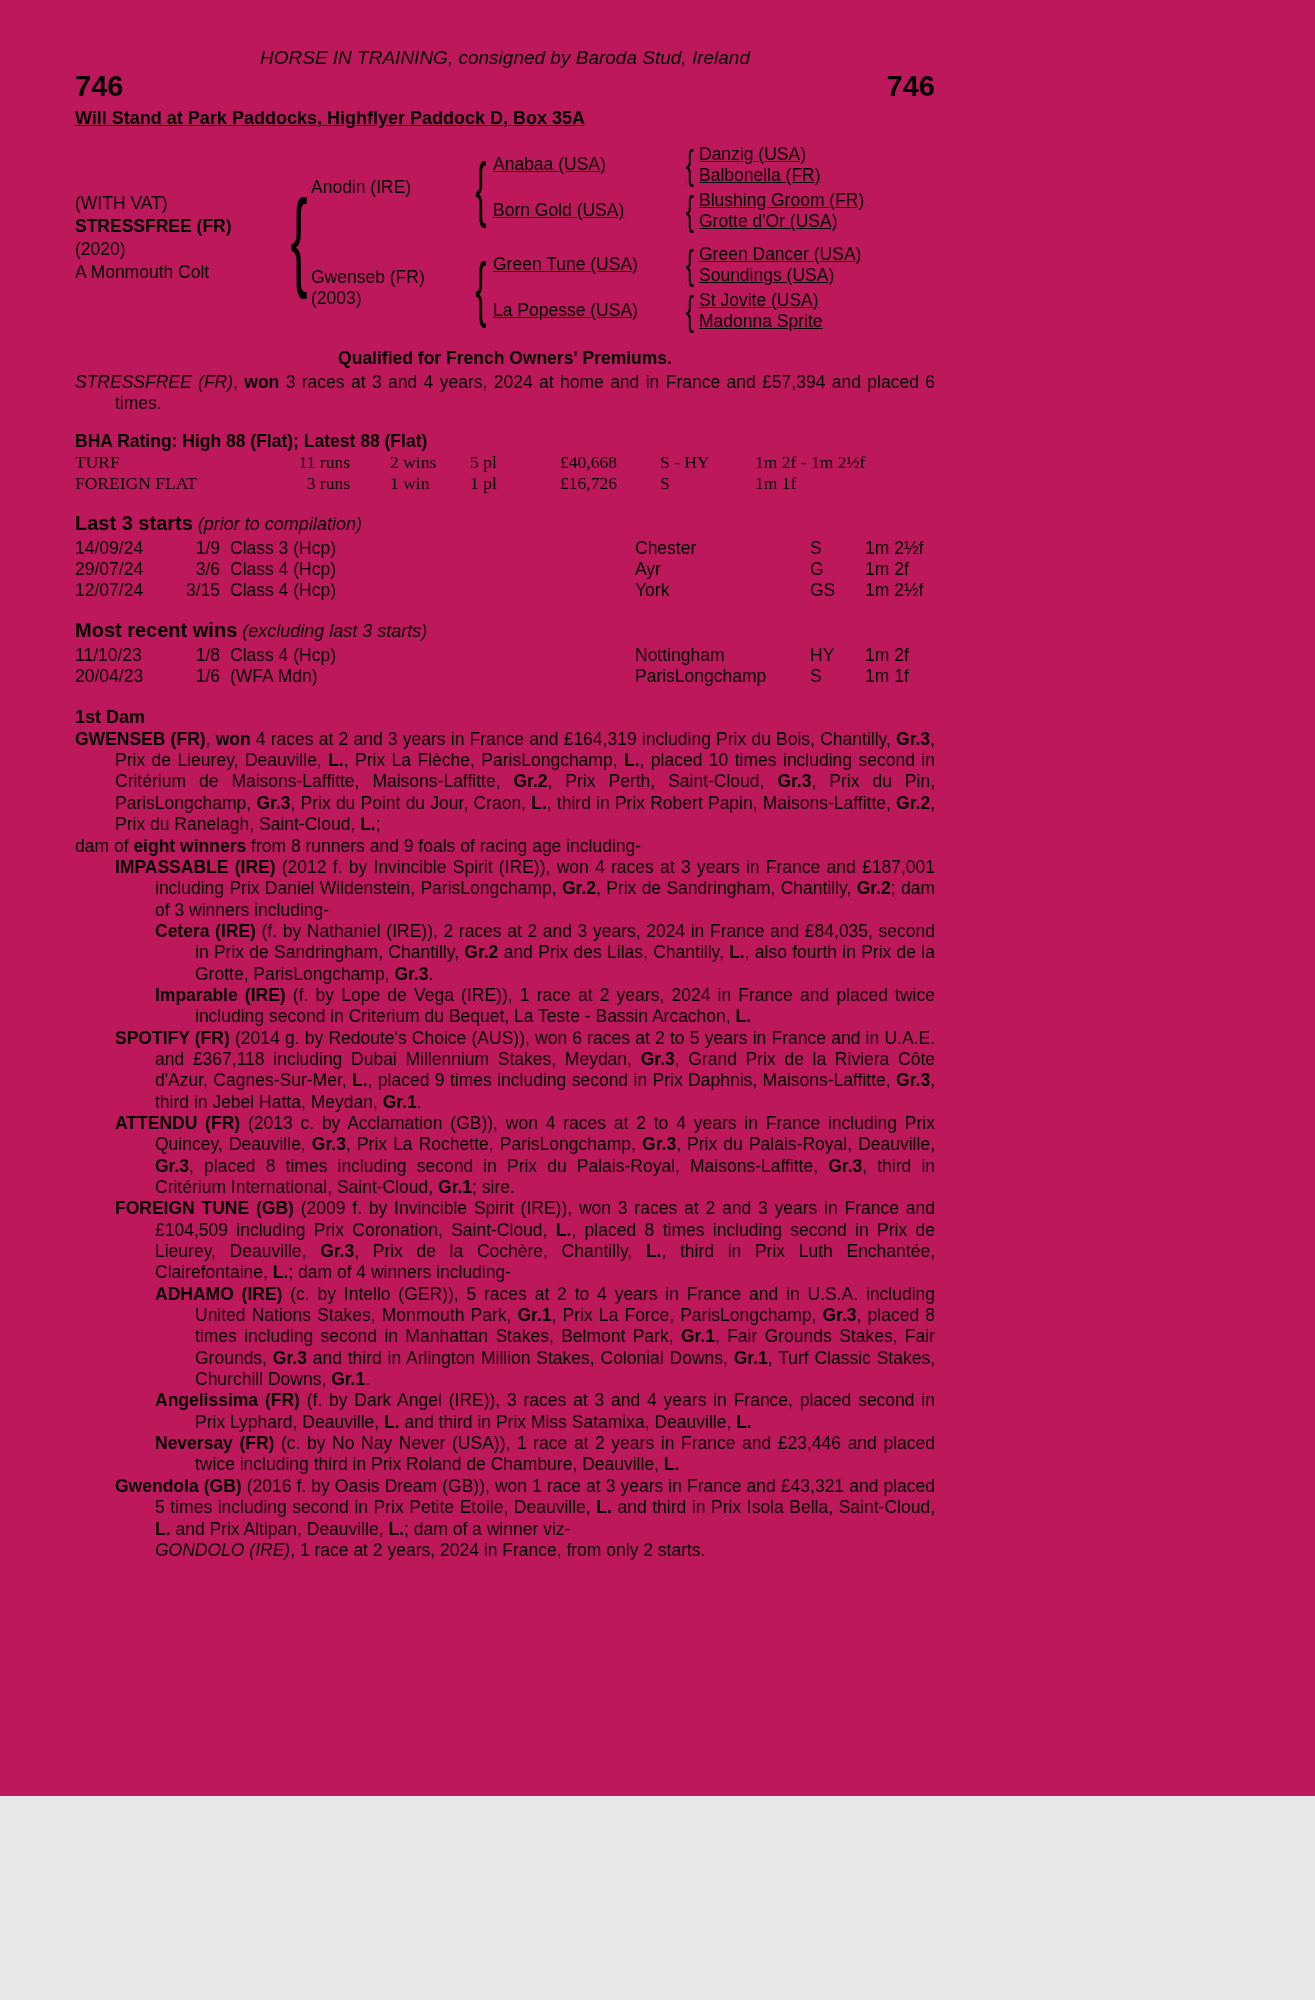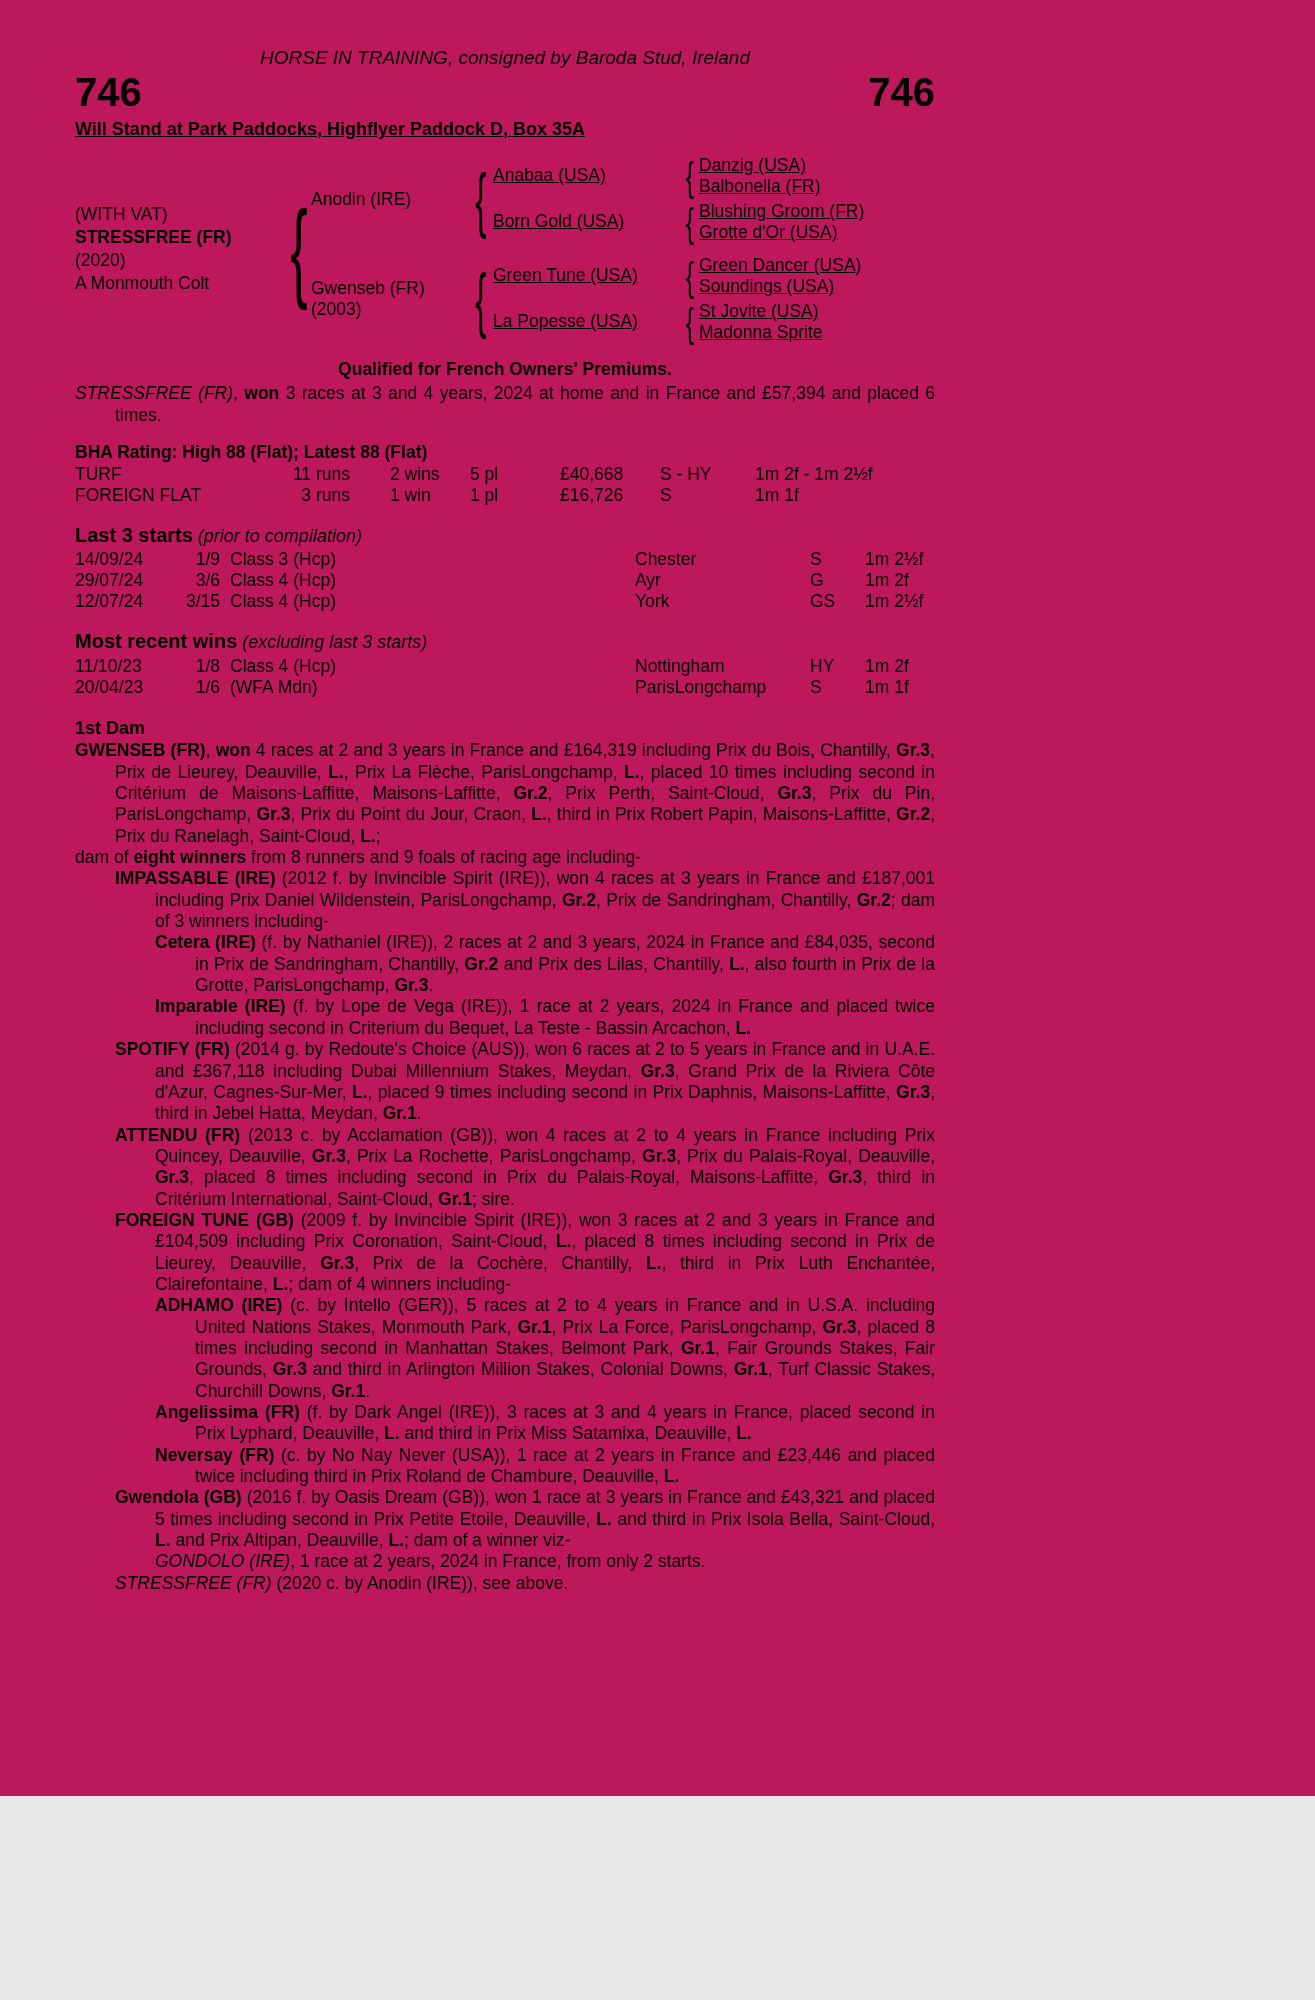--- a/index.html
+++ b/index.html
@@ -6,21 +6,21 @@
   html,body { background:#e8e8e8; }
   body { font-family:"Liberation Sans", sans-serif; color:#000; }
   .sheet { position:relative; width:1315px; height:1796px; background:#be185d; overflow:hidden; }
   .content { position:absolute; left:75px; top:46px; width:860px; font-size:17.5px; line-height:1.22; }
 
   .b { font-weight:700; }
   .i { font-style:italic; }
 
   .consignor { text-align:center; font-style:italic; font-size:19px; }
   .lot-row { display:flex; justify-content:space-between; align-items:baseline; margin-top:2px; }
-  .lot { font-size:40px; font-weight:700; line-height:1.05; }
+  .lot { font-size:29px; font-weight:700; line-height:1.05; }
   .stand-line { font-weight:700; text-decoration:underline; margin-top:6px; font-size:18px; }
 
   
   .ped { display:flex; align-items:center; margin-top:8px; }
   .ped-horse { width:212px; line-height:23px; }
   .ped-horse .hname { font-weight:700; }
   .ped-col { display:flex; flex-direction:column; }
   .ped-unit { display:flex; align-items:center; margin:4px 0; }
   .parent-name { width:158px; line-height:21px; }
   .gen2col { display:flex; flex-direction:column; }
@@ -38,21 +38,21 @@
   .premiums { text-align:center; font-weight:700; margin-top:10px; }
 
   .para { text-align:justify; }
   .ind0 { padding-left:40px; text-indent:-40px; }
   .ind1 { padding-left:80px; text-indent:-40px; }
   .ind2 { padding-left:120px; text-indent:-40px; }
   .summary { margin-top:3px; }
 
   .bha { font-weight:700; margin-top:16px; }
   .trow { display:grid; line-height:21px; }
-  .stats .trow { grid-template-columns:195px 80px 115px 90px 100px 95px auto; }
+  .stats .trow { grid-template-columns:195px 80px 115px 90px 100px 95px auto;font-family:Liberation Serif, serif; }
   .stats .cell-runs { text-align:right; }
   .stats .cell-wins { padding-left:40px; }
   .stats .cell-pl, .stats .cell-money, .stats .cell-going, .stats .cell-dist { padding-left:5px; }
 
   .subhead { margin-top:17px; font-size:18px; }
   .subhead .b { font-size:20px; }
   .starts { margin-top:2px; }
   .starts .trow { grid-template-columns:105px 40px 415px 175px 55px auto; }
   .starts .cell-pos { text-align:right; }
   .starts .cell-cls { padding-left:10px; }
@@ -235,17 +235,16 @@
         <div class="para ind2"><span class="b">Cetera (IRE)</span><span> (f. by Nathaniel (IRE)), 2 races at 2 and 3 years, 2024 in France and £84,035, second in Prix de Sandringham, Chantilly, </span><span class="b">Gr.2</span><span> and Prix des Lilas, Chantilly, </span><span class="b">L.</span><span>, also fourth in Prix de la Grotte, ParisLongchamp, </span><span class="b">Gr.3</span><span>.</span></div>
         <div class="para ind2"><span class="b">Imparable (IRE)</span><span> (f. by Lope de Vega (IRE)), 1 race at 2 years, 2024 in France and placed twice including second in Criterium du Bequet, La Teste - Bassin Arcachon, </span><span class="b">L.</span></div>
         <div class="para ind1"><span class="b">SPOTIFY (FR)</span><span> (2014 g. by Redoute's Choice (AUS)), won 6 races at 2 to 5 years in France and in U.A.E. and £367,118 including Dubai Millennium Stakes, Meydan, </span><span class="b">Gr.3</span><span>, Grand Prix de la Riviera Côte d'Azur, Cagnes-Sur-Mer, </span><span class="b">L.</span><span>, placed 9 times including second in Prix Daphnis, Maisons-Laffitte, </span><span class="b">Gr.3</span><span>, third in Jebel Hatta, Meydan, </span><span class="b">Gr.1</span><span>.</span></div>
         <div class="para ind1"><span class="b">ATTENDU (FR)</span><span> (2013 c. by Acclamation (GB)), won 4 races at 2 to 4 years in France including Prix Quincey, Deauville, </span><span class="b">Gr.3</span><span>, Prix La Rochette, ParisLongchamp, </span><span class="b">Gr.3</span><span>, Prix du Palais-Royal, Deauville, </span><span class="b">Gr.3</span><span>, placed 8 times including second in Prix du Palais-Royal, Maisons-Laffitte, </span><span class="b">Gr.3</span><span>, third in Critérium International, Saint-Cloud, </span><span class="b">Gr.1</span><span>; sire.</span></div>
         <div class="para ind1"><span class="b">FOREIGN TUNE (GB)</span><span> (2009 f. by Invincible Spirit (IRE)), won 3 races at 2 and 3 years in France and £104,509 including Prix Coronation, Saint-Cloud, </span><span class="b">L.</span><span>, placed 8 times including second in Prix de Lieurey, Deauville, </span><span class="b">Gr.3</span><span>, Prix de la Cochère, Chantilly, </span><span class="b">L.</span><span>, third in Prix Luth Enchantée, Clairefontaine, </span><span class="b">L.</span><span>; dam of 4 winners including-</span></div>
         <div class="para ind2"><span class="b">ADHAMO (IRE)</span><span> (c. by Intello (GER)), 5 races at 2 to 4 years in France and in U.S.A. including United Nations Stakes, Monmouth Park, </span><span class="b">Gr.1</span><span>, Prix La Force, ParisLongchamp, </span><span class="b">Gr.3</span><span>, placed 8 times including second in Manhattan Stakes, Belmont Park, </span><span class="b">Gr.1</span><span>, Fair Grounds Stakes, Fair Grounds, </span><span class="b">Gr.3</span><span> and third in Arlington Million Stakes, Colonial Downs, </span><span class="b">Gr.1</span><span>, Turf Classic Stakes, Churchill Downs, </span><span class="b">Gr.1</span><span>.</span></div>
         <div class="para ind2"><span class="b">Angelissima (FR)</span><span> (f. by Dark Angel (IRE)), 3 races at 3 and 4 years in France, placed second in Prix Lyphard, Deauville, </span><span class="b">L.</span><span> and third in Prix Miss Satamixa, Deauville, </span><span class="b">L.</span></div>
         <div class="para ind2"><span class="b">Neversay (FR)</span><span> (c. by No Nay Never (USA)), 1 race at 2 years in France and £23,446 and placed twice including third in Prix Roland de Chambure, Deauville, </span><span class="b">L.</span></div>
         <div class="para ind1"><span class="b">Gwendola (GB)</span><span> (2016 f. by Oasis Dream (GB)), won 1 race at 3 years in France and £43,321 and placed 5 times including second in Prix Petite Etoile, Deauville, </span><span class="b">L.</span><span> and third in Prix Isola Bella, Saint-Cloud, </span><span class="b">L.</span><span> and Prix Altipan, Deauville, </span><span class="b">L.</span><span>; dam of a winner viz-</span></div>
         <div class="para ind2"><span class="i">GONDOLO (IRE)</span><span>, 1 race at 2 years, 2024 in France, from only 2 starts.</span></div>
-        <div class="para ind1"><span class="i">STRESSFREE (FR)</span><span> (2020 c. by Anodin (IRE)), see above.</span></div>
       </div>
 
   </div>
 </div>
 
 </body></html>

